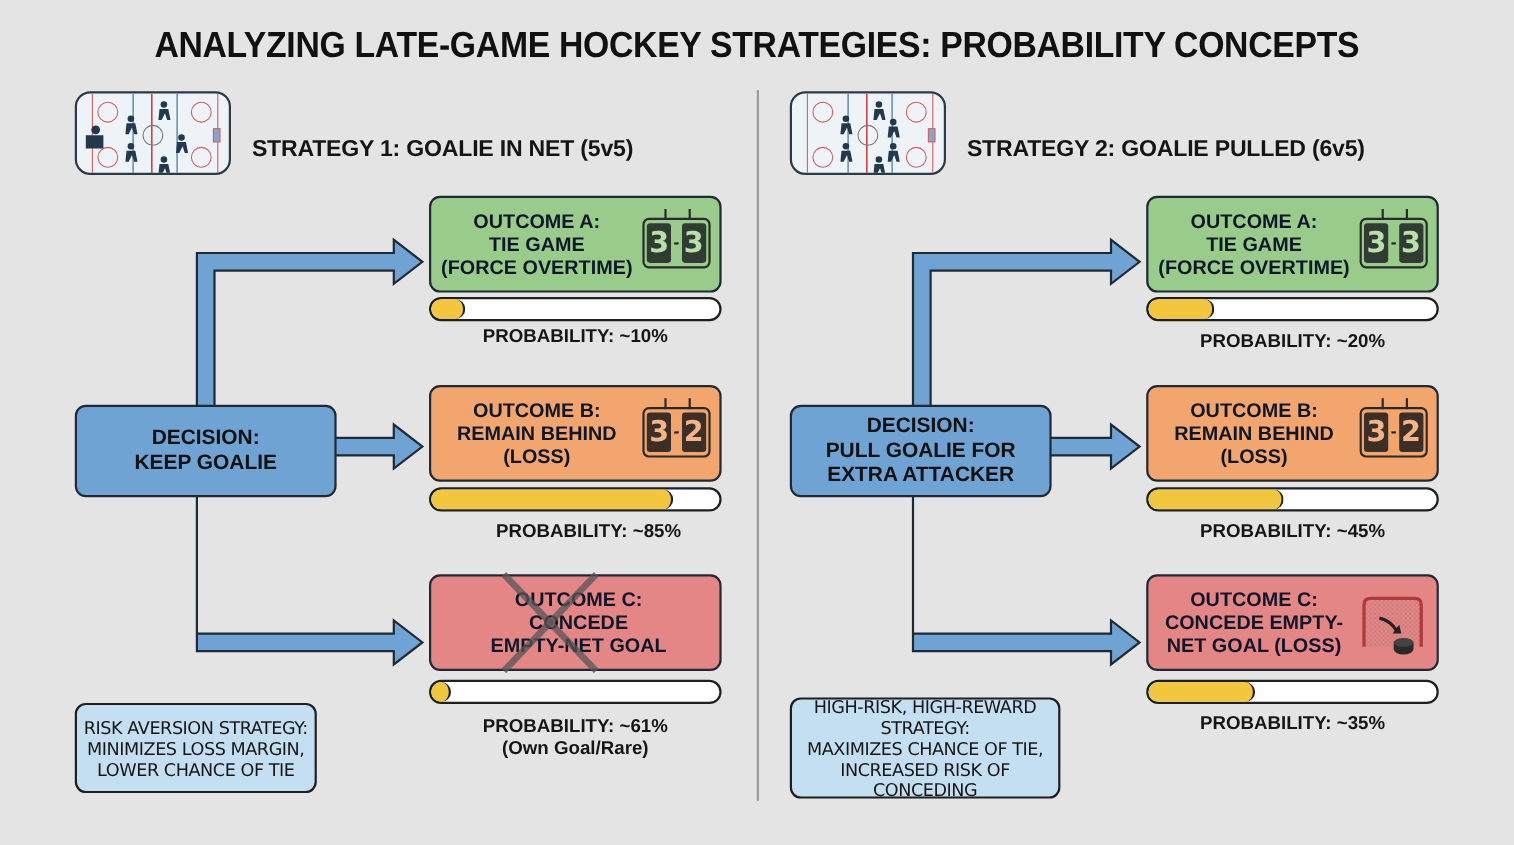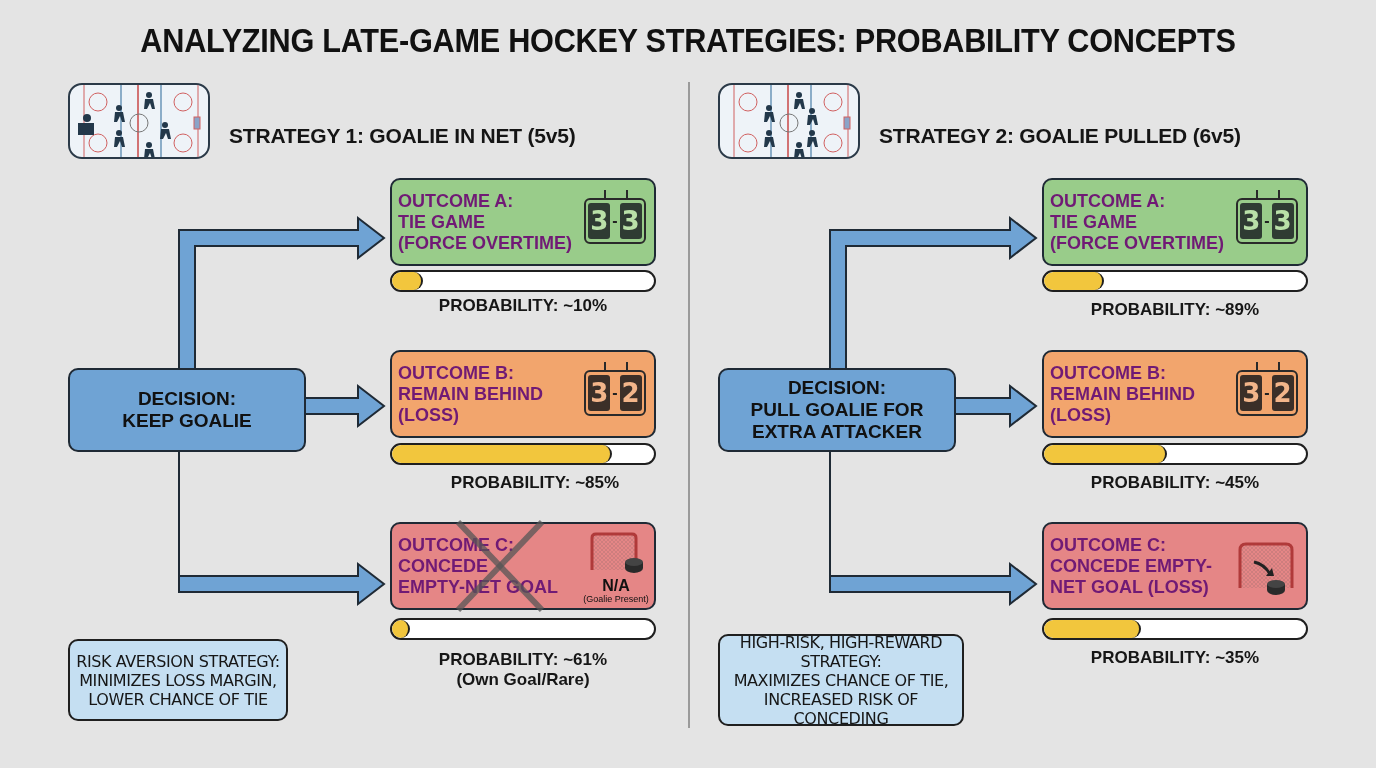--- a/index.html
+++ b/index.html
@@ -40,22 +40,22 @@
     white-space: pre-line;
   }
   .outcome {
     position: absolute; width: 266px; height: 88px; border: 2px solid #1f2a35;
     border-radius: 10px; display: flex; align-items: center;
   }
   .outcome.green { background: #99cc8a; }
   .outcome.orange { background: #f2a56d; }
   .outcome.red { background: #e58686; }
   .outcome-text {
-    flex: 1; text-align: left; font-weight: 700; font-size: 18px; line-height: 21px;
-    white-space: pre-line; padding-left: 6px; color: #701a75;
+    flex: 1; text-align: center; font-weight: 700; font-size: 18px; line-height: 21px;
+    white-space: pre-line; padding-left: 6px; color: #0f172a;
   }
   .outcome-icon { width: 76px; height: 80px; position: relative; flex: none; }
   .bar {
     position: absolute; width: 266px; height: 22px; border: 2px solid #1f1f1f;
     border-radius: 11px; background: #fff; overflow: hidden;
   }
   .bar-fill {
     height: 100%; background: #f2c63d; border-right: 2px solid #1f1f1f;
     border-radius: 9px;
   }
@@ -189,35 +189,20 @@
 </div>
 <div class="bar" style="left:390px; top:443px;">
   <div class="bar-fill" style="width:84%;"></div>
 </div>
 <div class="prob" style="left:402px; top:473px;">PROBABILITY: ~85%</div>
 
 <div class="outcome red" style="left:390px; top:522px;">
   <div class="outcome-text">OUTCOME C:
 CONCEDE
 EMPTY-NET GOAL</div>
-  <div class="outcome-icon">
-    <svg width="76" height="56" viewBox="0 0 76 56" style="position:absolute;left:0;top:0;">
-      <defs>
-        <pattern id="mesh1" width="4" height="4" patternUnits="userSpaceOnUse">
-          <path d="M0 0 L4 4 M4 0 L0 4" stroke="#c07878" stroke-width="0.6"></path>
-        </pattern>
-      </defs>
-      <path d="M14 44 V12 Q14 8 18 8 H54 Q58 8 58 12 V44" fill="url(#mesh1)" stroke="#b03a3a" stroke-width="3"></path>
-      <ellipse cx="56" cy="42" rx="9" ry="5" fill="#2a2a2a"></ellipse>
-      <rect x="47" y="36" width="18" height="6" fill="#2a2a2a"></rect>
-      <ellipse cx="56" cy="36" rx="9" ry="4" fill="#444"></ellipse>
-    </svg>
-    <div class="na-text">N/A</div>
-    <div class="na-sub">(Goalie Present)</div>
-  </div>
 </div>
 <svg class="cross" style="left:452px; top:518px;" width="96" height="96">
   <line x1="6" y1="4" x2="90" y2="92" stroke="#555" stroke-opacity="0.75" stroke-width="6"></line>
   <line x1="90" y1="4" x2="6" y2="92" stroke="#555" stroke-opacity="0.75" stroke-width="6"></line>
 </svg>
 <div class="bar" style="left:390px; top:618px;">
   <div class="bar-fill" style="width:7%;"></div>
 </div>
 <div class="prob" style="left:390px; top:650px;">PROBABILITY: ~61%
 (Own Goal/Rare)</div>
@@ -271,21 +256,21 @@
         <div class="post" style="left:40px;"></div>
       <div class="digit">3</div>
       <div class="dash">-</div>
       <div class="digit">3</div>
     </div>
   </div>
 </div>
 <div class="bar" style="left:1042px; top:270px;">
   <div class="bar-fill" style="width:23%;"></div>
 </div>
-<div class="prob" style="left:1042px; top:300px;">PROBABILITY: ~89%</div>
+<div class="prob" style="left:1042px; top:300px;">PROBABILITY: ~20%</div>
 
 <div class="outcome orange" style="left:1042px; top:350px;">
   <div class="outcome-text">OUTCOME B:
 REMAIN BEHIND
 (LOSS)</div>
   <div class="outcome-icon">
     <div class="scoreboard orange-sb">
       <div class="post" style="left:18px;"></div>
         <div class="post" style="left:40px;"></div>
       <div class="digit">3</div>

